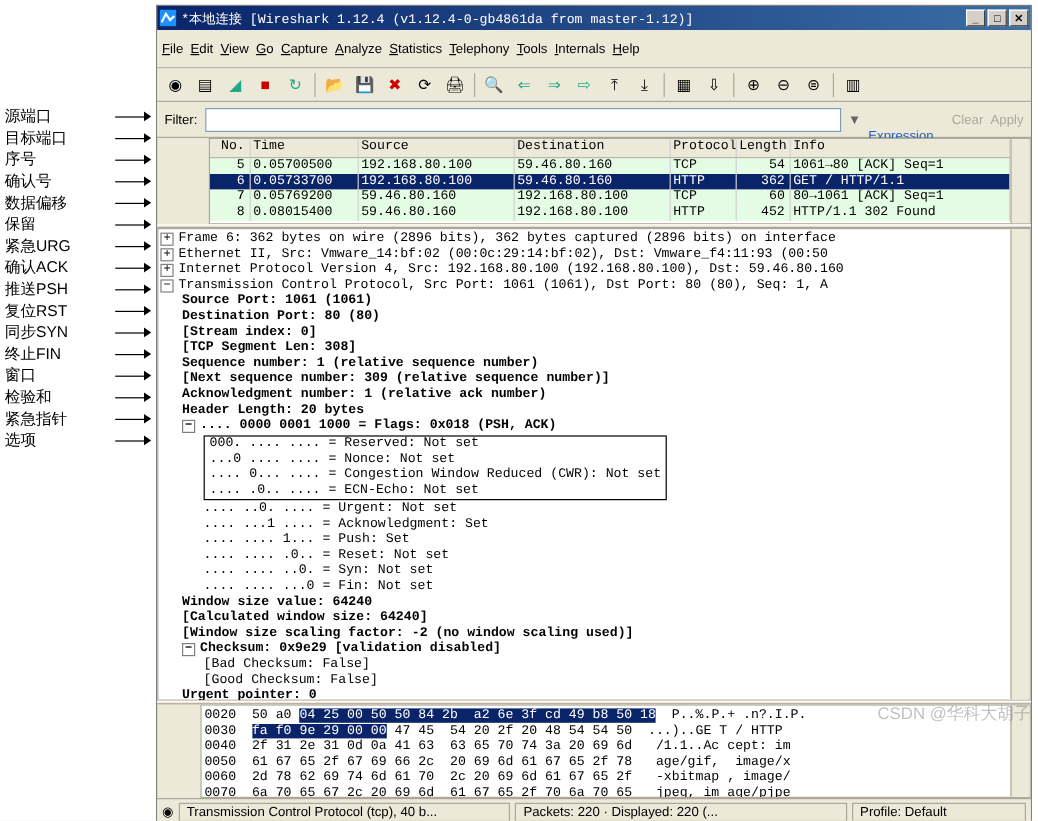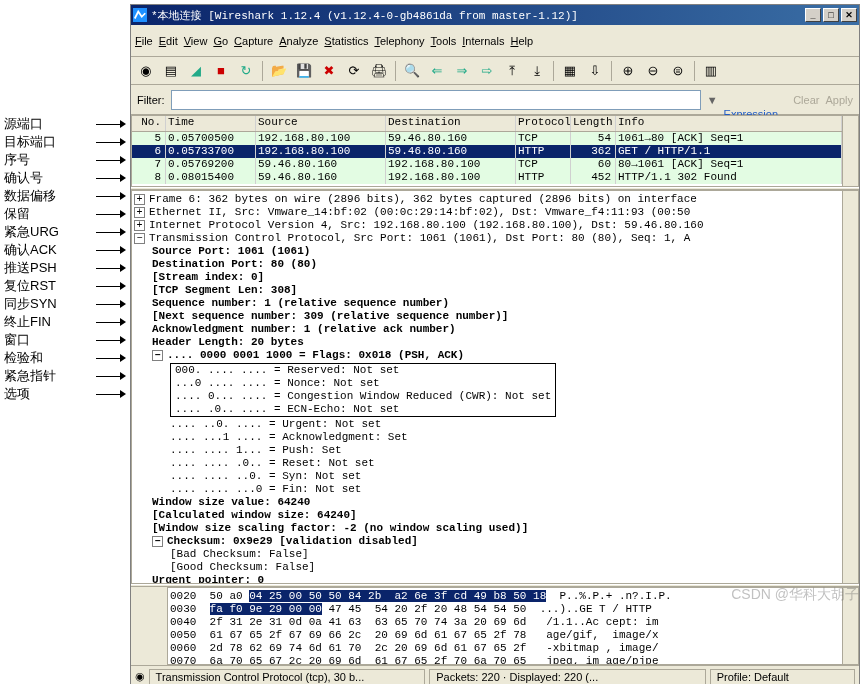--- a/index.html
+++ b/index.html
@@ -11,21 +11,21 @@
   width: 865px;
   height: 684px;
   overflow: hidden;
   position: relative;
 }
 .left-annotations {
   position: absolute;
   left: 0; top: 0;
   width: 120px;
   height: 684px;
-  padding-top: 115px;
+  padding-top: 88px;
   font-size: 13px;
   font-family: "Microsoft YaHei", "SimSun", sans-serif;
 }
 .left-annotations .ann {
   position: relative;
   height: 18px;
   line-height: 18px;
   padding-left: 4px;
   white-space: nowrap;
 }
@@ -133,20 +133,21 @@
 .filterbar .flink { color: #215dc6; text-decoration: underline; cursor: pointer; margin-top: 28px; }
 .filterbar .disabled { color: #aca899; }
 .packet-list {
   height: 72px;
   background: #fff;
   border: 1px solid #aca899;
   overflow: hidden;
   font-family: "Courier New", monospace;
   font-size: 11px;
   display: flex;
+  margin-left: 43px;
 }
 .plist-main { flex: 1; overflow: hidden; }
 .plist-head {
   display: flex;
   background: #ece9d8;
   height: 16px;
   border-bottom: 1px solid #aca899;
 }
 .plist-head div, .prow div {
   border-right: 1px solid #d0d0d0;
@@ -438,20 +439,20 @@
 
   <div class="splitter"></div>
 
   <div class="hex-pane">
     <div class="hex-main"><div><span>0020</span>  <span>50 a0 </span><span class="hx-sel">04 25 00 50 50 84 2b  a2 6e 3f cd 49 b8 50 18</span><span>  P..%.P.+ .n?.I.P.</span></div><div><span>0030</span>  <span class="hx-sel">fa f0 9e 29 00 00</span><span> 47 45  54 20 2f 20 48 54 54 50</span><span>  ...)..GE T / HTTP</span></div><div><span>0040</span>  <span>2f 31 2e 31 0d 0a 41 63  63 65 70 74 3a 20 69 6d   /1.1..Ac cept: im</span></div><div><span>0050</span>  <span>61 67 65 2f 67 69 66 2c  20 69 6d 61 67 65 2f 78   age/gif,  image/x</span></div><div><span>0060</span>  <span>2d 78 62 69 74 6d 61 70  2c 20 69 6d 61 67 65 2f   -xbitmap , image/</span></div><div><span>0070</span>  <span>6a 70 65 67 2c 20 69 6d  61 67 65 2f 70 6a 70 65   jpeg, im age/pjpe</span></div></div>
     <div class="vscroll"></div>
   </div>
 
   <div class="statusbar">
     <span>◉</span>
-    <span class="sseg" style="flex:2">Transmission Control Protocol (tcp), 30 b...</span>
+    <span class="sseg" style="flex:2">Transmission Control Protocol (tcp), 40 b...</span>
     <span class="sseg" style="flex:2">Packets: 220 · Displayed: 220 (...</span>
     <span class="sseg" style="flex:1">Profile: Default</span>
   </div>
 
 </div>
 
 <div class="watermark">CSDN @华科大胡子</div>
 
 </body></html>

